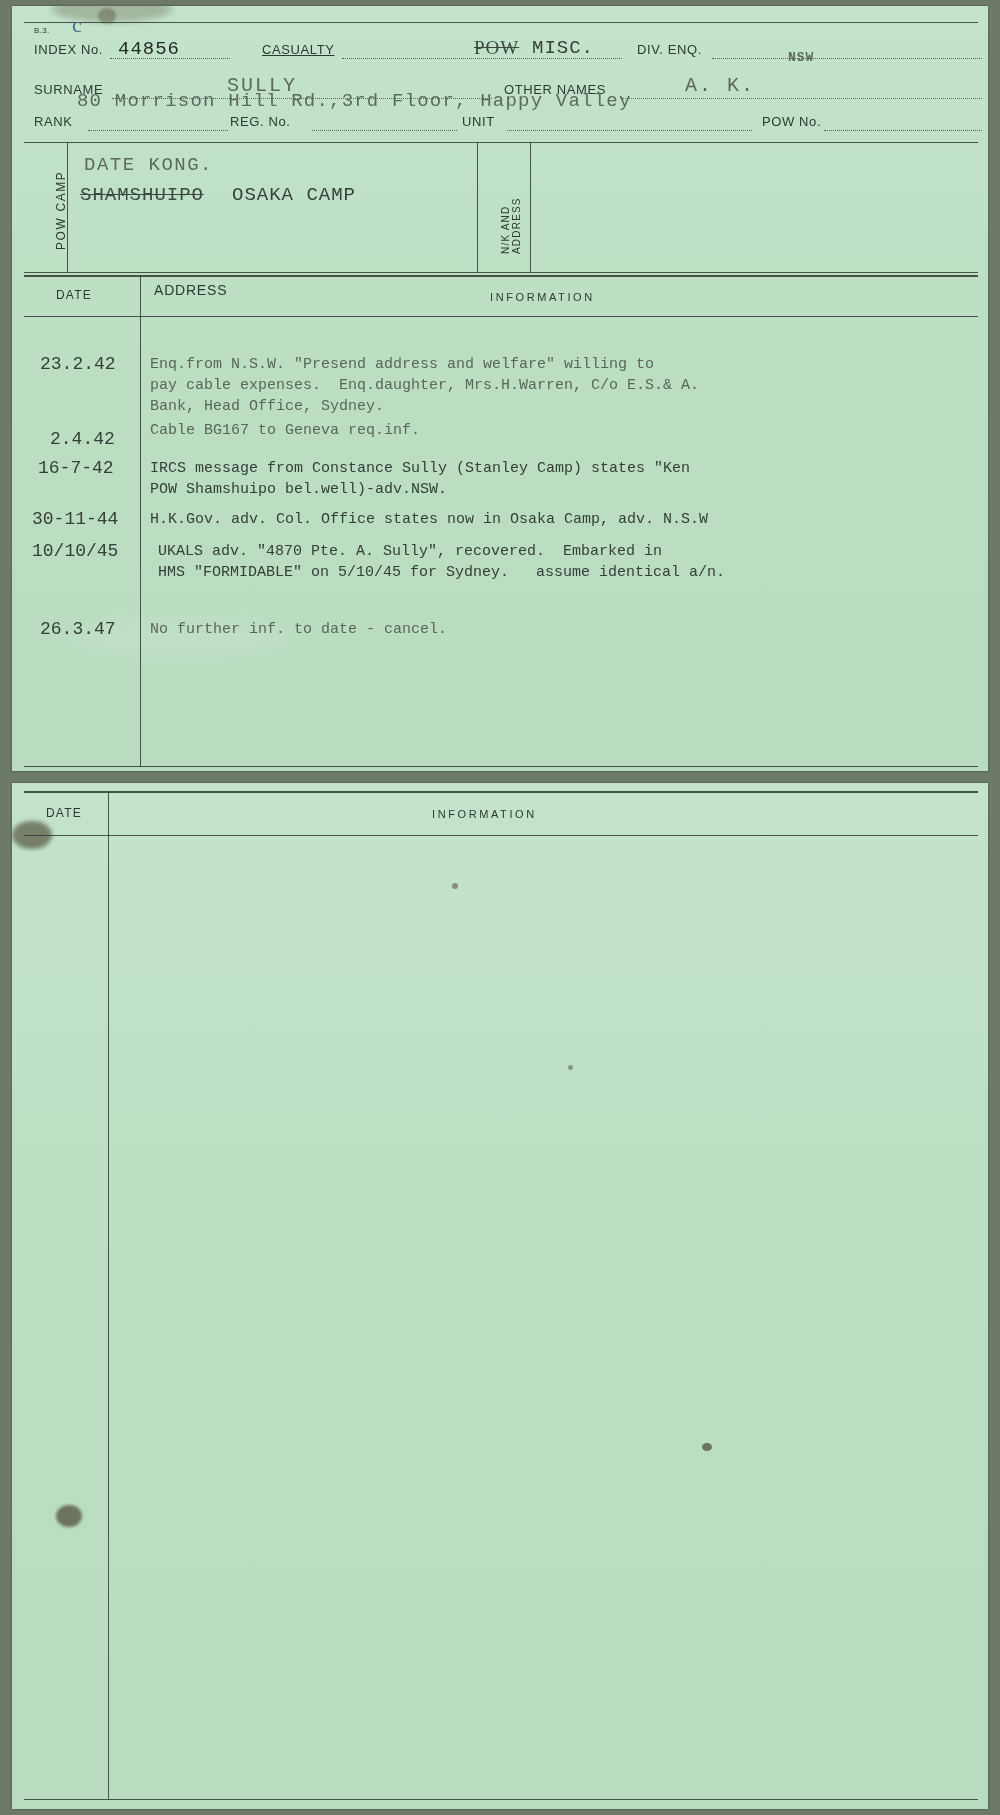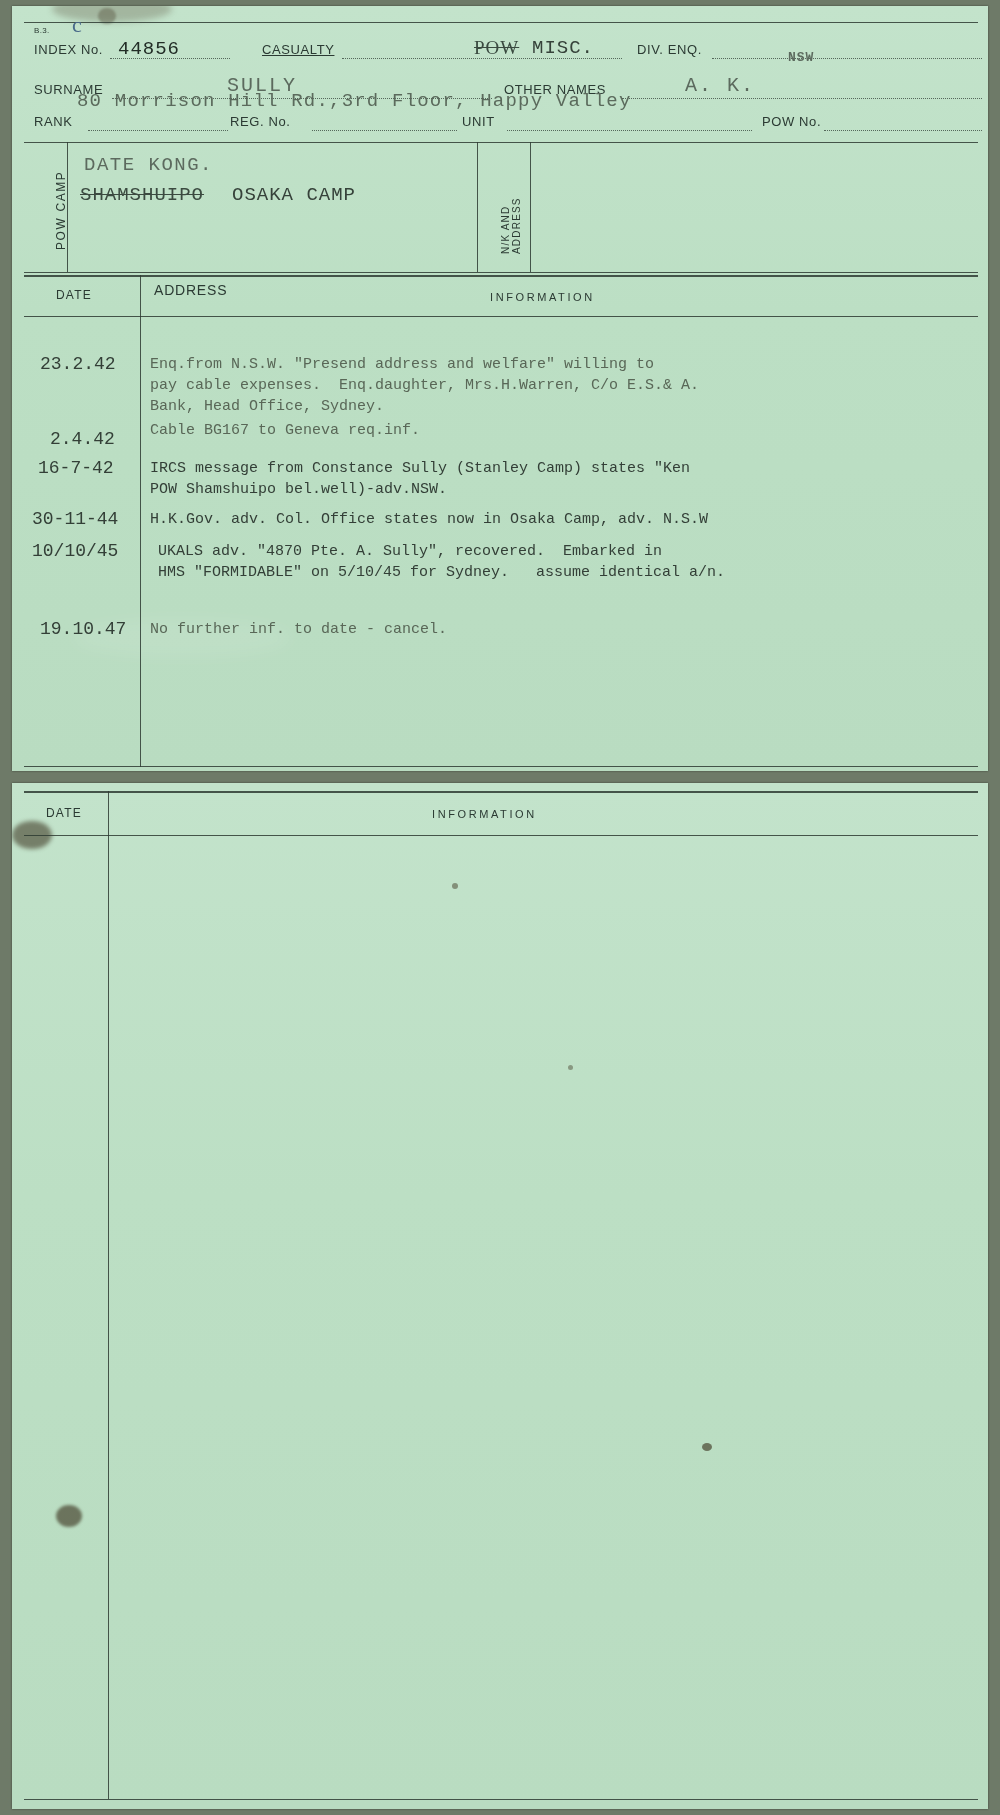--- a/index.html
+++ b/index.html
@@ -202,21 +202,21 @@
     <div class="entry-text" style="left:138px;top:452px;"><span>IRCS message from Constance Sully (Stanley Camp) states "Ken</span></div>
     <div class="entry-text" style="left:138px;top:473px;"><span>POW Shamshuipo bel.well)-adv.NSW.</span></div>
 
     <div class="entry-date" style="left:20px;top:503px;">30-11-44</div>
     <div class="entry-text" style="left:138px;top:503px;"><span>H.K.Gov. adv. Col. Office states now in Osaka Camp, adv. N.S.W</span></div>
 
     <div class="entry-date" style="left:20px;top:535px;">10/10/45</div>
     <div class="entry-text" style="left:146px;top:535px;"><span>UKALS adv. "4870 Pte. A. Sully", recovered.  Embarked in</span></div>
     <div class="entry-text" style="left:146px;top:556px;"><span>HMS "FORMIDABLE" on 5/10/45 for Sydney.   assume identical a/n.</span></div>
 
-    <div class="entry-date light" style="left:28px;top:613px;">19.10.47</div>
+    <div class="entry-date light" style="left:28px;top:613px;">26.3.47</div>
     <div class="entry-text light" style="left:138px;top:613px;"><span>No further inf. to date - cancel.</span></div>
 
     <div class="hline" style="top:760px;left:12px;right:10px;"></div>
   </div>
 
   <div class="card card-bottom">
 
     <div class="stain" style="left:0px;top:38px;width:40px;height:28px;background:rgba(55,45,25,.55);filter:blur(2px);"></div>
     <div class="stain" style="left:44px;top:722px;width:26px;height:22px;background:rgba(55,45,25,.6);filter:blur(1.5px);"></div>
     <div class="stain" style="left:690px;top:660px;width:10px;height:8px;background:rgba(55,45,25,.6);filter:blur(.6px);"></div>

